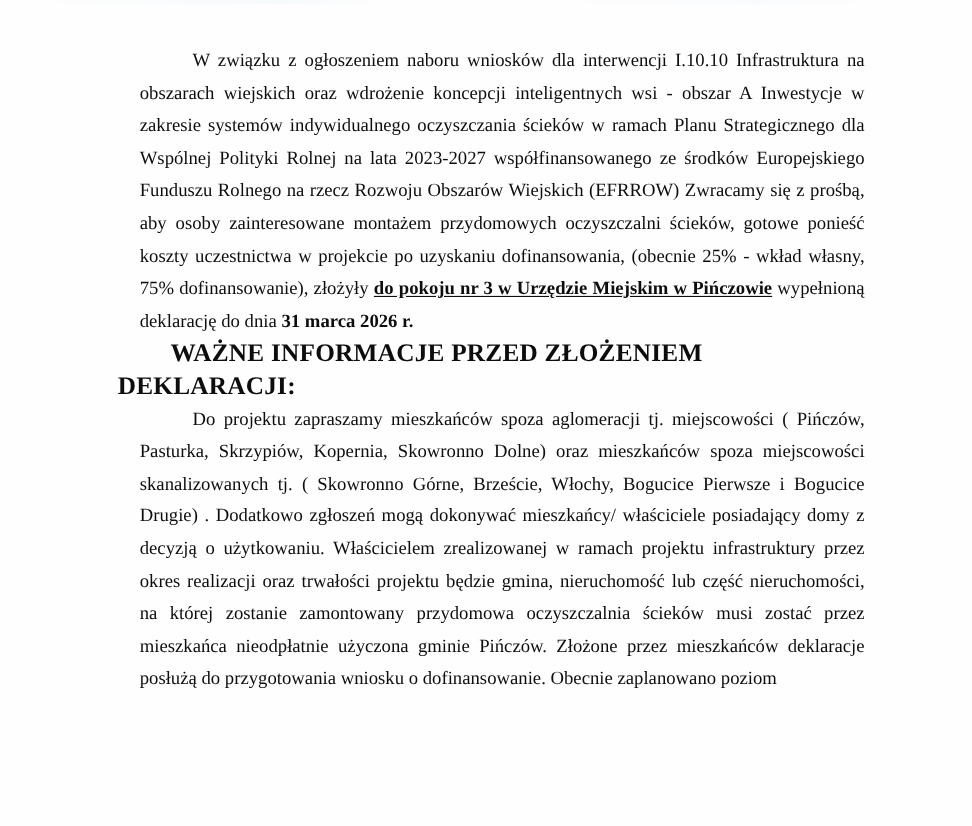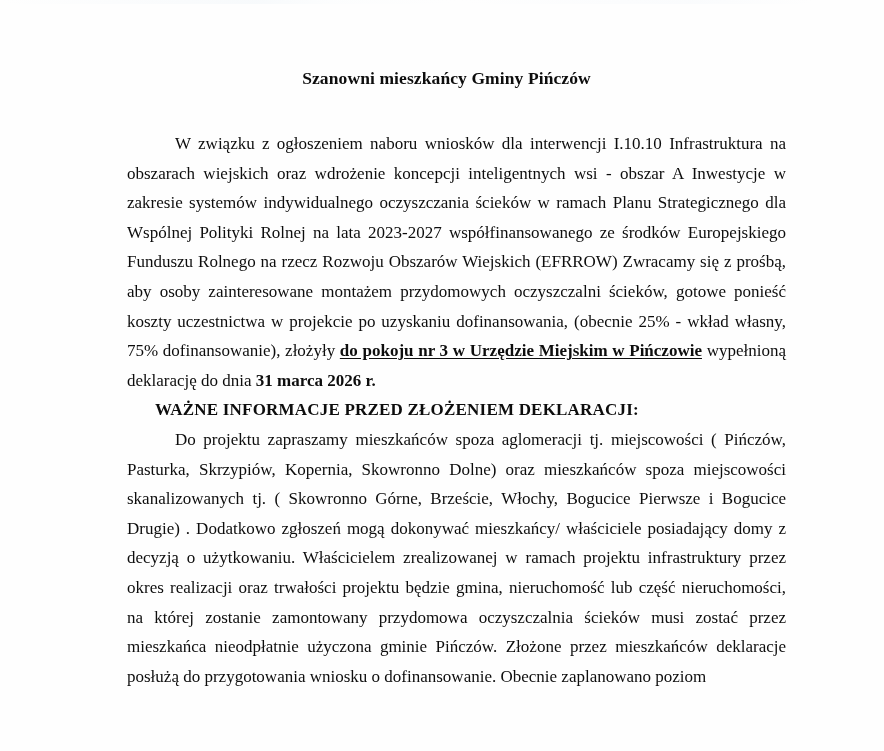--- a/index.html
+++ b/index.html
@@ -69,41 +69,40 @@
 
   p.para.indent {
     text-indent: 48px;
     margin-left: 20px;
   }
 
   .gap-after-title { height: 40px; }
 
   .section-heading {
     margin: 0;
-    font-size: 17px;
+    font-size: 23px;
     line-height: 29.6px;
     font-weight: bold;
     text-indent: 48px;
     text-align: left;
     letter-spacing: 0.2px;
   }
 
   .b { font-weight: bold; }
   .bu { font-weight: bold; text-decoration: underline; text-underline-offset: 2px; }
 </style>
 </head>
 <body style="background: rgb(254, 254, 254); color: rgb(13, 13, 13);">
 
 <div class="page" style="background: rgb(254, 254, 254);">
 
   <div class="scan-artifact"></div>
 
   <div class="doc-body">
 
-    <h1 class="doc-title">Szanowni mieszkańcy Gminy Pińczów</h1>
 
     <div class="gap-after-title"></div>
 
     <p class="para indent"><span>W związku z ogłoszeniem naboru wniosków dla interwencji I.10.10 Infrastruktura na obszarach wiejskich oraz wdrożenie koncepcji inteligentnych wsi - obszar A Inwestycje w zakresie systemów indywidualnego oczyszczania ścieków w ramach Planu Strategicznego dla Wspólnej Polityki Rolnej na lata 2023-2027 współfinansowanego ze środków Europejskiego Funduszu Rolnego na rzecz Rozwoju Obszarów Wiejskich (EFRROW) Zwracamy się z prośbą, aby osoby zainteresowane montażem przydomowych oczyszczalni ścieków, gotowe ponieść koszty uczestnictwa w projekcie po uzyskaniu dofinansowania, (obecnie 25% - wkład własny, 75% dofinansowanie), złożyły </span><span class="bu">do pokoju nr 3 w Urzędzie Miejskim w Pińczowie</span><span> wypełnioną deklarację do dnia  </span><span class="b">31 marca 2026 r.</span></p>
 
     <div class="section-heading">WAŻNE INFORMACJE PRZED ZŁOŻENIEM DEKLARACJI:</div>
 
     <p class="para indent">Do projektu zapraszamy mieszkańców spoza aglomeracji tj. miejscowości ( Pińczów, Pasturka, Skrzypiów, Kopernia, Skowronno Dolne) oraz mieszkańców spoza miejscowości skanalizowanych tj. ( Skowronno Górne, Brzeście, Włochy, Bogucice Pierwsze i Bogucice Drugie) . Dodatkowo zgłoszeń mogą dokonywać mieszkańcy/ właściciele  posiadający domy z decyzją o użytkowaniu.  Właścicielem zrealizowanej w ramach projektu infrastruktury przez okres realizacji oraz trwałości projektu będzie gmina, nieruchomość lub część nieruchomości, na której zostanie zamontowany przydomowa oczyszczalnia ścieków musi zostać przez mieszkańca nieodpłatnie użyczona gminie Pińczów.  Złożone przez mieszkańców deklaracje posłużą do przygotowania wniosku o dofinansowanie. Obecnie zaplanowano poziom</p>
 
   </div>

